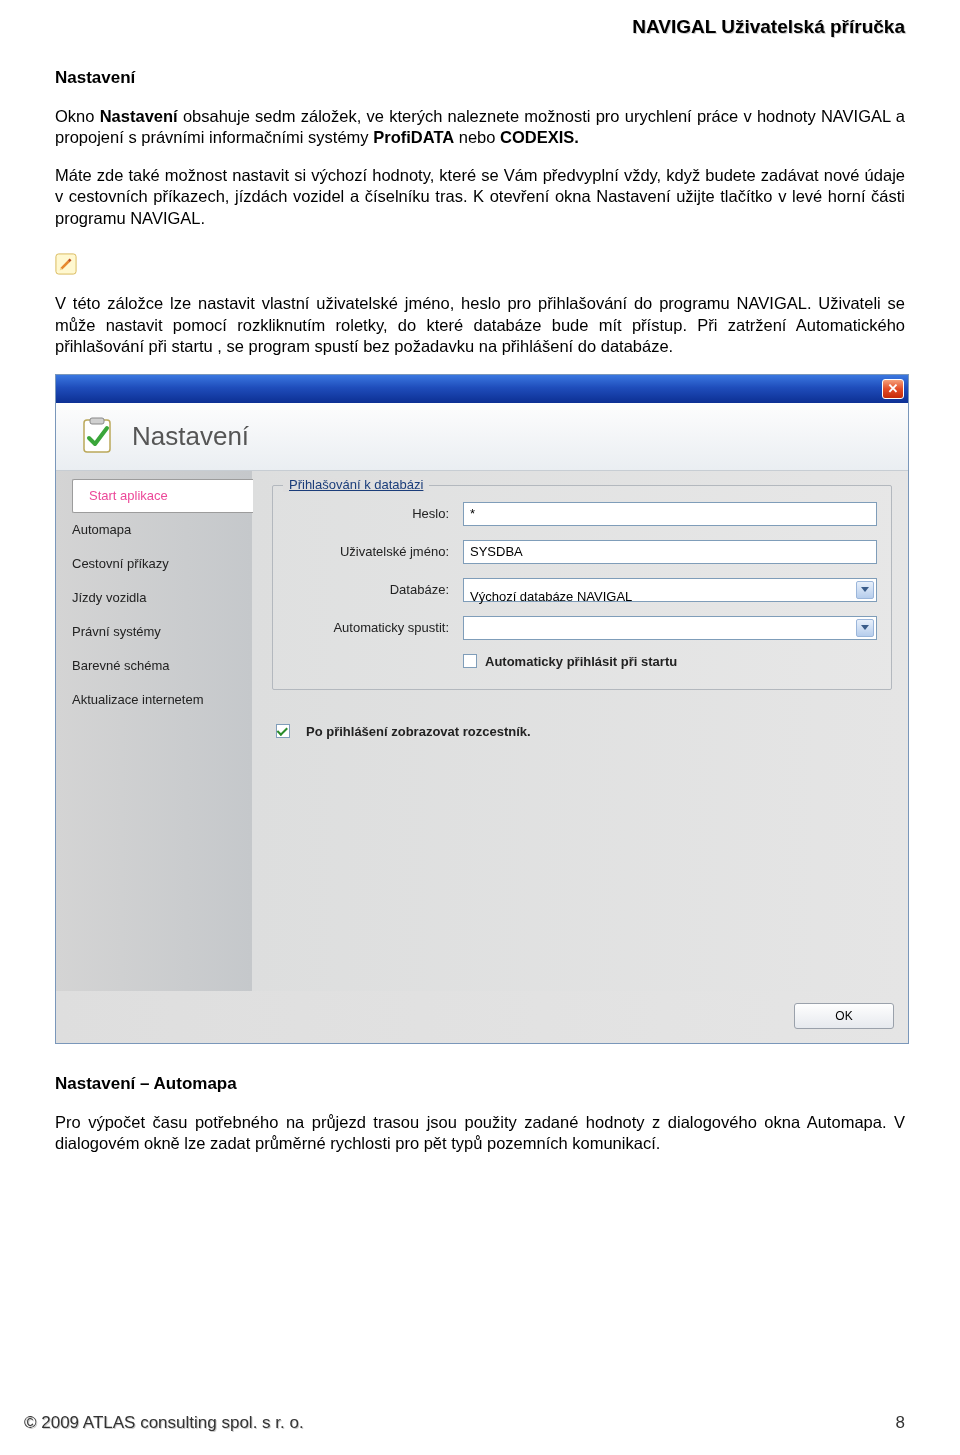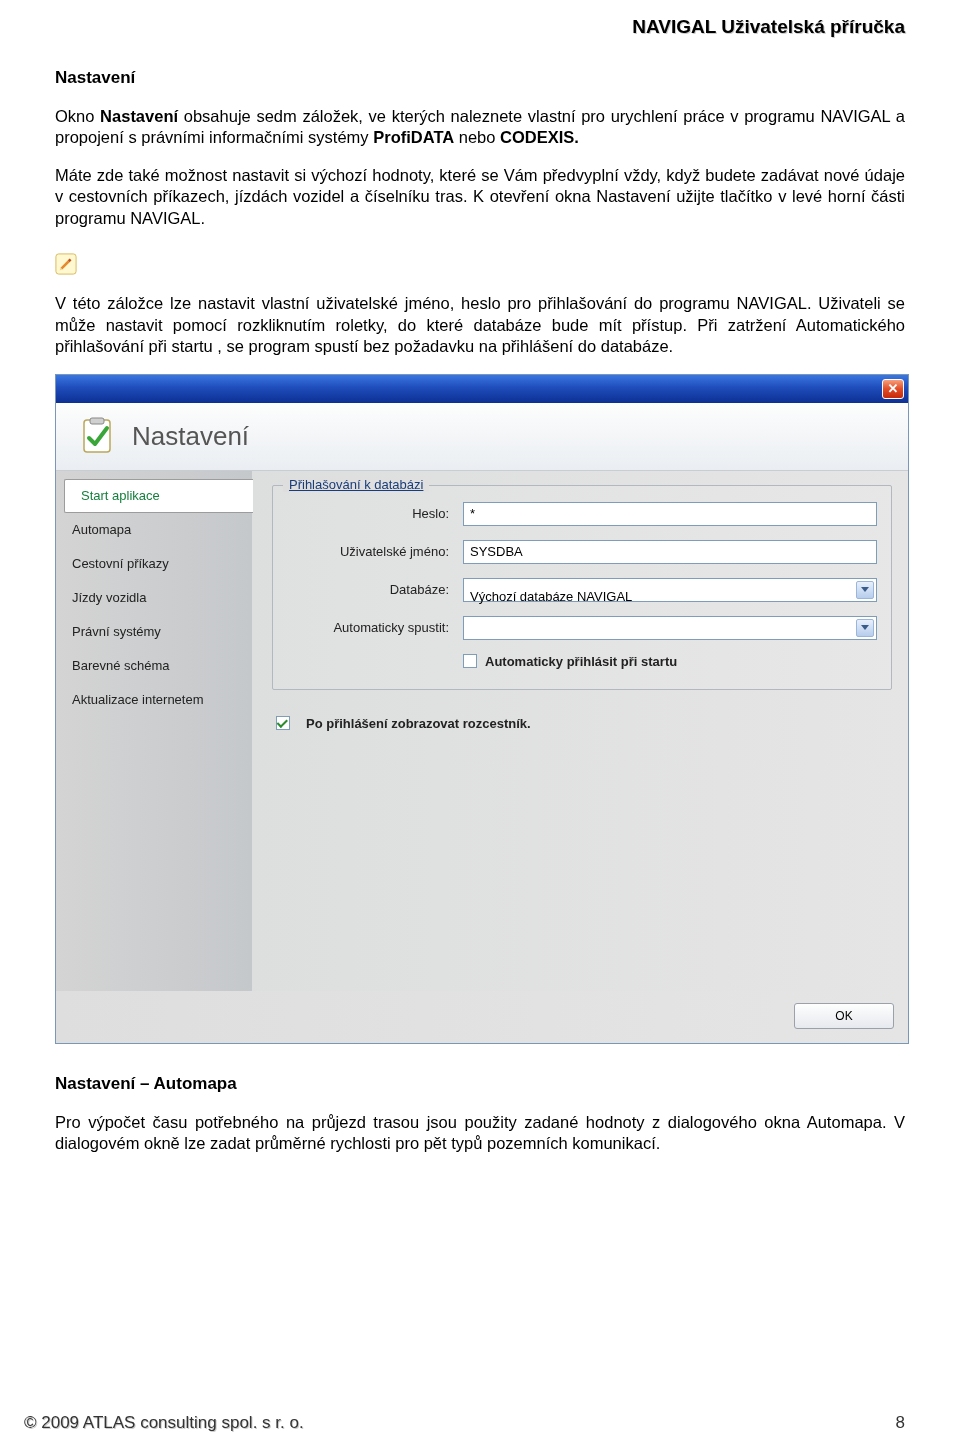--- a/index.html
+++ b/index.html
@@ -99,26 +99,26 @@
     padding-left: 16px;
     font-size: 13px;
     color: #222;
     cursor: pointer;
   }
   .tab.active {
     background: #fff;
     border: 1px solid #9c9c9c;
     border-right: none;
     border-radius: 2px 0 0 2px;
-    margin-left: 8px;
+    margin-left: 16px;
     margin-right: -1px;
     position: relative;
     z-index: 2;
     font-weight: normal;
-    color: #15803d;
+    color: #ec4899;
   }
   .content-col {
     flex: 1;
     background: linear-gradient(to right, #dddede, #e5e5e5);
     padding: 14px 16px 16px 20px;
   }
   .fieldset {
     border: 1px solid #b3b8be;
     border-radius: 2px;
     padding: 16px 14px 20px 14px;
@@ -197,21 +197,21 @@
     cursor: pointer;
   }
   .chk.checked::after {
     content: '';
     width: 8px; height: 4px;
     border-left: 2px solid #2a8c2a;
     border-bottom: 2px solid #2a8c2a;
     transform: rotate(-45deg) translate(0,-1px);
   }
   .check-standalone {
-    margin-top: 26px;
+    margin-top: 34px;
     margin-left: 4px;
     gap: 16px;
   }
   .dialog-footer {
     display: flex;
     justify-content: flex-end;
     padding: 12px 14px 14px 14px;
     background: linear-gradient(to right, #dedede, #e5e5e5);
   }
   .ok-btn {
@@ -241,21 +241,21 @@
 </style>
 </head>
 <body>
 
 <div class="page">
   <div class="doc-header">NAVIGAL    Uživatelská příručka</div>
 
   <div class="section-title">Nastavení</div>
 
   <p class="body-text">
-    <span>Okno </span><b>Nastavení</b><span> obsahuje sedm záložek, ve kterých naleznete vlastní pro urychlení práce v programu NAVIGAL a propojení s právními informačními systémy </span><b>ProfiDATA</b><span> nebo </span><b>CODEXIS.</b>
+    <span>Okno </span><b>Nastavení</b><span> obsahuje sedm záložek, ve kterých naleznete možnosti pro urychlení práce v hodnoty NAVIGAL a propojení s právními informačními systémy </span><b>ProfiDATA</b><span> nebo </span><b>CODEXIS.</b>
   </p>
 
   <p class="body-text">Máte zde také možnost nastavit si výchozí hodnoty, které se Vám předvyplní vždy, když budete zadávat nové údaje v cestovních příkazech, jízdách vozidel a číselníku tras. K otevření okna Nastavení užijte tlačítko v levé horní části programu NAVIGAL.</p>
 
   <span class="icon-pencil">
     <svg viewBox="0 0 24 24">
         <rect x="1" y="1" width="22" height="22" rx="3" fill="#fff8d0" stroke="#d6b654"></rect>
         <path d="M6 16 L14 8 L16 10 L8 18 Z" fill="#e68a2e"></path>
         <path d="M14 8 L16 6 L18 8 L16 10 Z" fill="#c05020"></path>
         <path d="M6 16 L5 19 L8 18 Z" fill="#f4d58a"></path>

